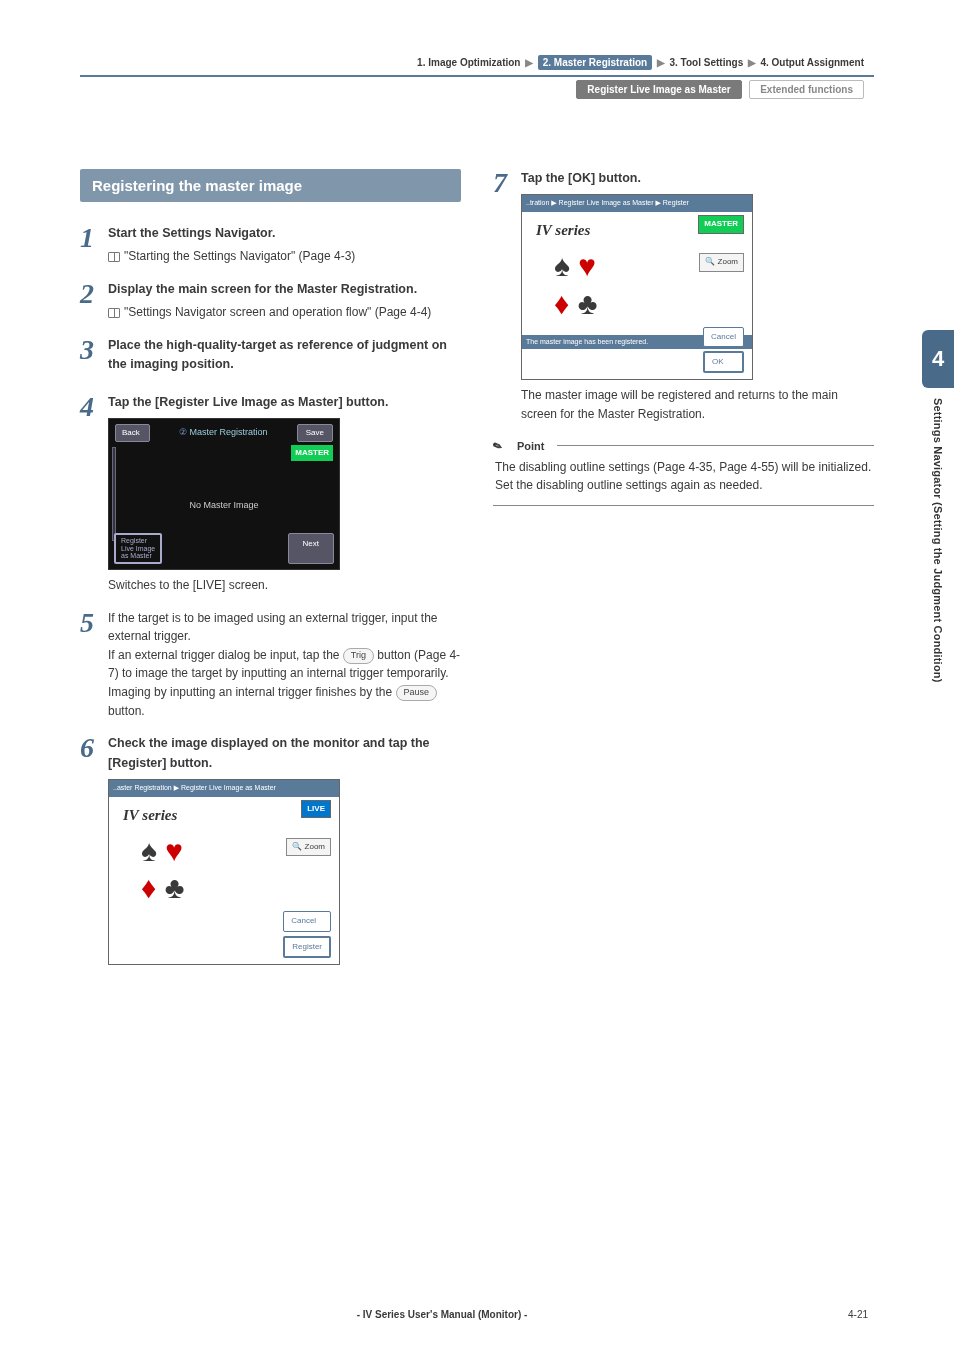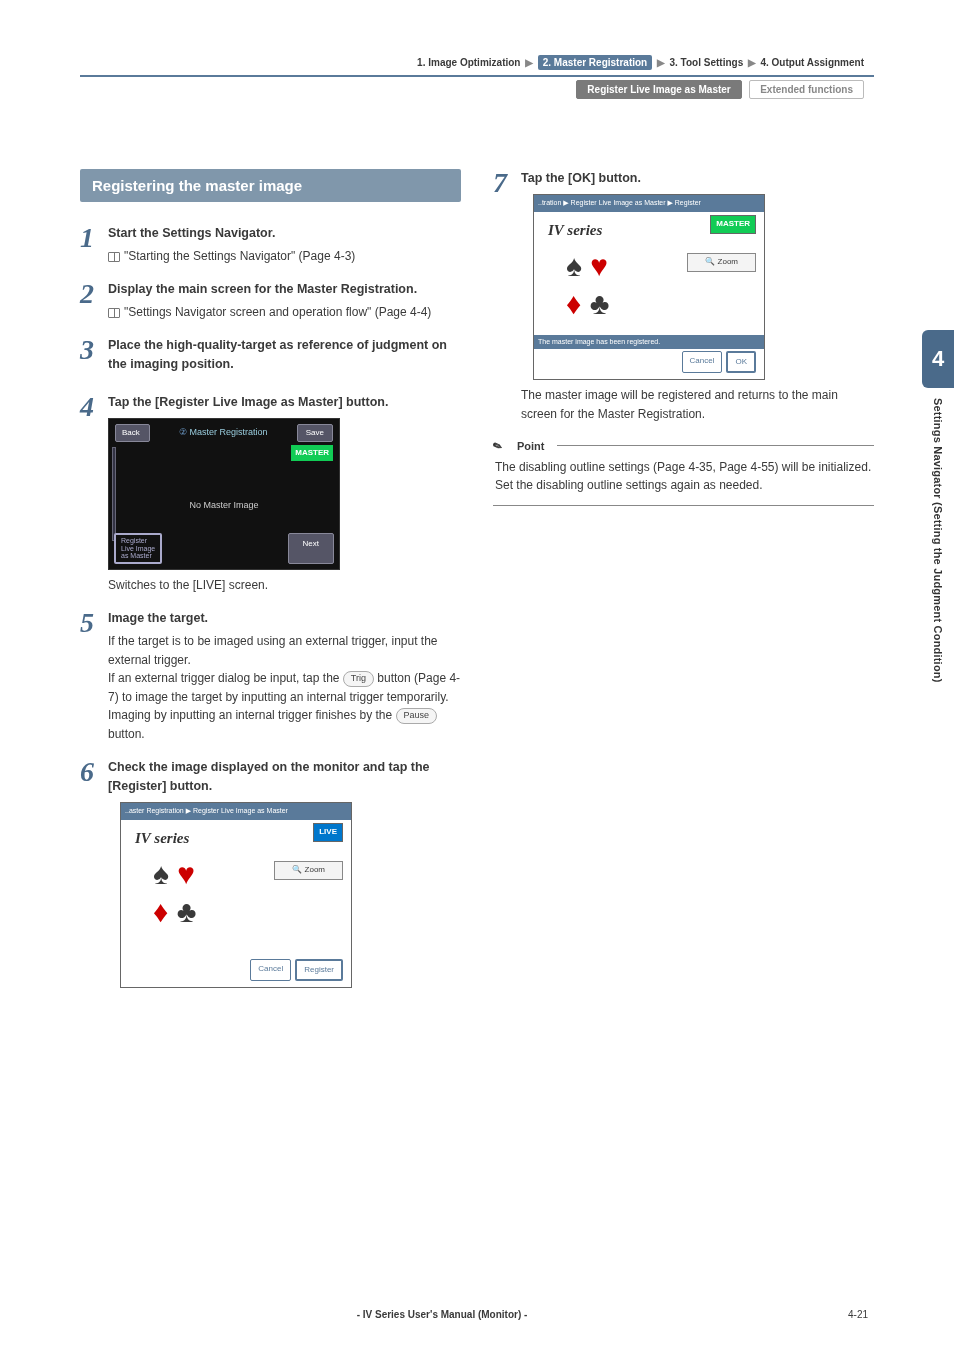--- a/index.html
+++ b/index.html
@@ -117,28 +117,28 @@
   .sd-title { color:#9cd; font-size:9px; padding-top:2px;}
   .sd-save { background:#556; color:#fff; padding:2px 8px; border-radius:2px; font-size:8px; border:1px solid #889;}
   .sd-master-badge { position:absolute; right:6px; top:26px; background:#1c5; color:#fff; font-size:8px; padding:2px 4px; font-weight:bold;}
   .sd-center { color:#ccc; text-align:center; font-size:9px; position:absolute; width:100%; top:80px;}
   .sd-bottom { position:absolute; bottom:5px; left:5px; right:5px; display:flex; justify-content:space-between;}
   .sd-reg-btn { border:2px solid #aac; color:#aac; font-size:7px; padding:2px 5px; line-height:1.1; border-radius:2px;}
   .sd-next { background:#556; color:#fff; padding:4px 14px; border-radius:2px; font-size:8px; border:1px solid #889;}
   .sd-left-strip { position:absolute; left:3px; top:28px; bottom:28px; width:4px; background:#334; border:1px solid #667;}
 
   .screenshot-light {
-    background:#fff; border:1px solid #666; position:relative; height:186px;margin-left:12px;
+    background:#fff; border:1px solid #666; position:relative; height:186px;
   }
   .sl-crumb { background:#5a7a9a; color:#fff; font-size:7px; padding:3px 4px; white-space:nowrap; overflow:hidden;}
   .sl-logo { position:absolute; top:24px; left:14px; font-family: Georgia, serif; font-style:italic; font-weight:bold; font-size:15px; color:#333;}
   .sl-badge { position:absolute; top:20px; right:8px; padding:2px 5px; font-size:8px; font-weight:bold; color:#fff; border:1px solid #666;}
-  .sl-zoom { position:absolute; top:58px; right:8px; border:1px solid #888; font-size:8px; padding:2px 17px; background:#f4f4f4;}
+  .sl-zoom { position:absolute; top:58px; right:8px; border:1px solid #888; font-size:8px; padding:2px 5px; background:#f4f4f4;}
   .sl-suits { position:absolute; top:52px; left:32px; font-size:30px; line-height:1.25;}
-  .sl-bottom { position:absolute; bottom:6px; right:8px; display:flex; gap:4px;}
+  .sl-bottom { position:absolute; bottom:6px; right:8px; display:flex; gap:4px;flex-direction:column;}
   .sl-btn { border:1px solid #5a7a9a; color:#5a7a9a; font-size:8px; padding:3px 7px; background:#fff; border-radius:2px;}
   .sl-btn.primary { border:2px solid #5a7a9a; }
   .sl-regtext { position:absolute; bottom:30px; left:0; right:0; background:#5a7a9a; color:#fff; font-size:7px; padding:2px 4px;}
   .sl-master-badge { background:#1c5;}
   .sl-live-badge { background:#0077cc;}
 
   .pill-btn {
     display:inline-block; border:1px solid #aaa; border-radius:9px; padding:0 7px; font-size:9px; background:#f5f5f5; color:#444; vertical-align:middle;
   }
   .point-box { margin-top:16px; }
@@ -230,21 +230,20 @@
               <span class="sd-next">Next</span>
             </div>
           </div>
           <div>Switches to the [LIVE] screen.</div>
         </div>
       </div>
 
       <div class="step">
         <div class="step-num">5</div>
         <div class="step-body">
-          <div class="step-head">Image the target.</div>
           <div>If the target is to be imaged using an external trigger, input the external trigger.</div>
           <div>
             <span>If an external trigger dialog be input, tap the </span>
             <span class="pill-btn">Trig</span>
             <span> button (Page 4-7) to image the target by inputting an internal trigger temporarily.  Imaging by inputting an internal trigger finishes by the </span>
             <span class="pill-btn">Pause</span>
             <span> button.</span>
           </div>
         </div>
       </div>

